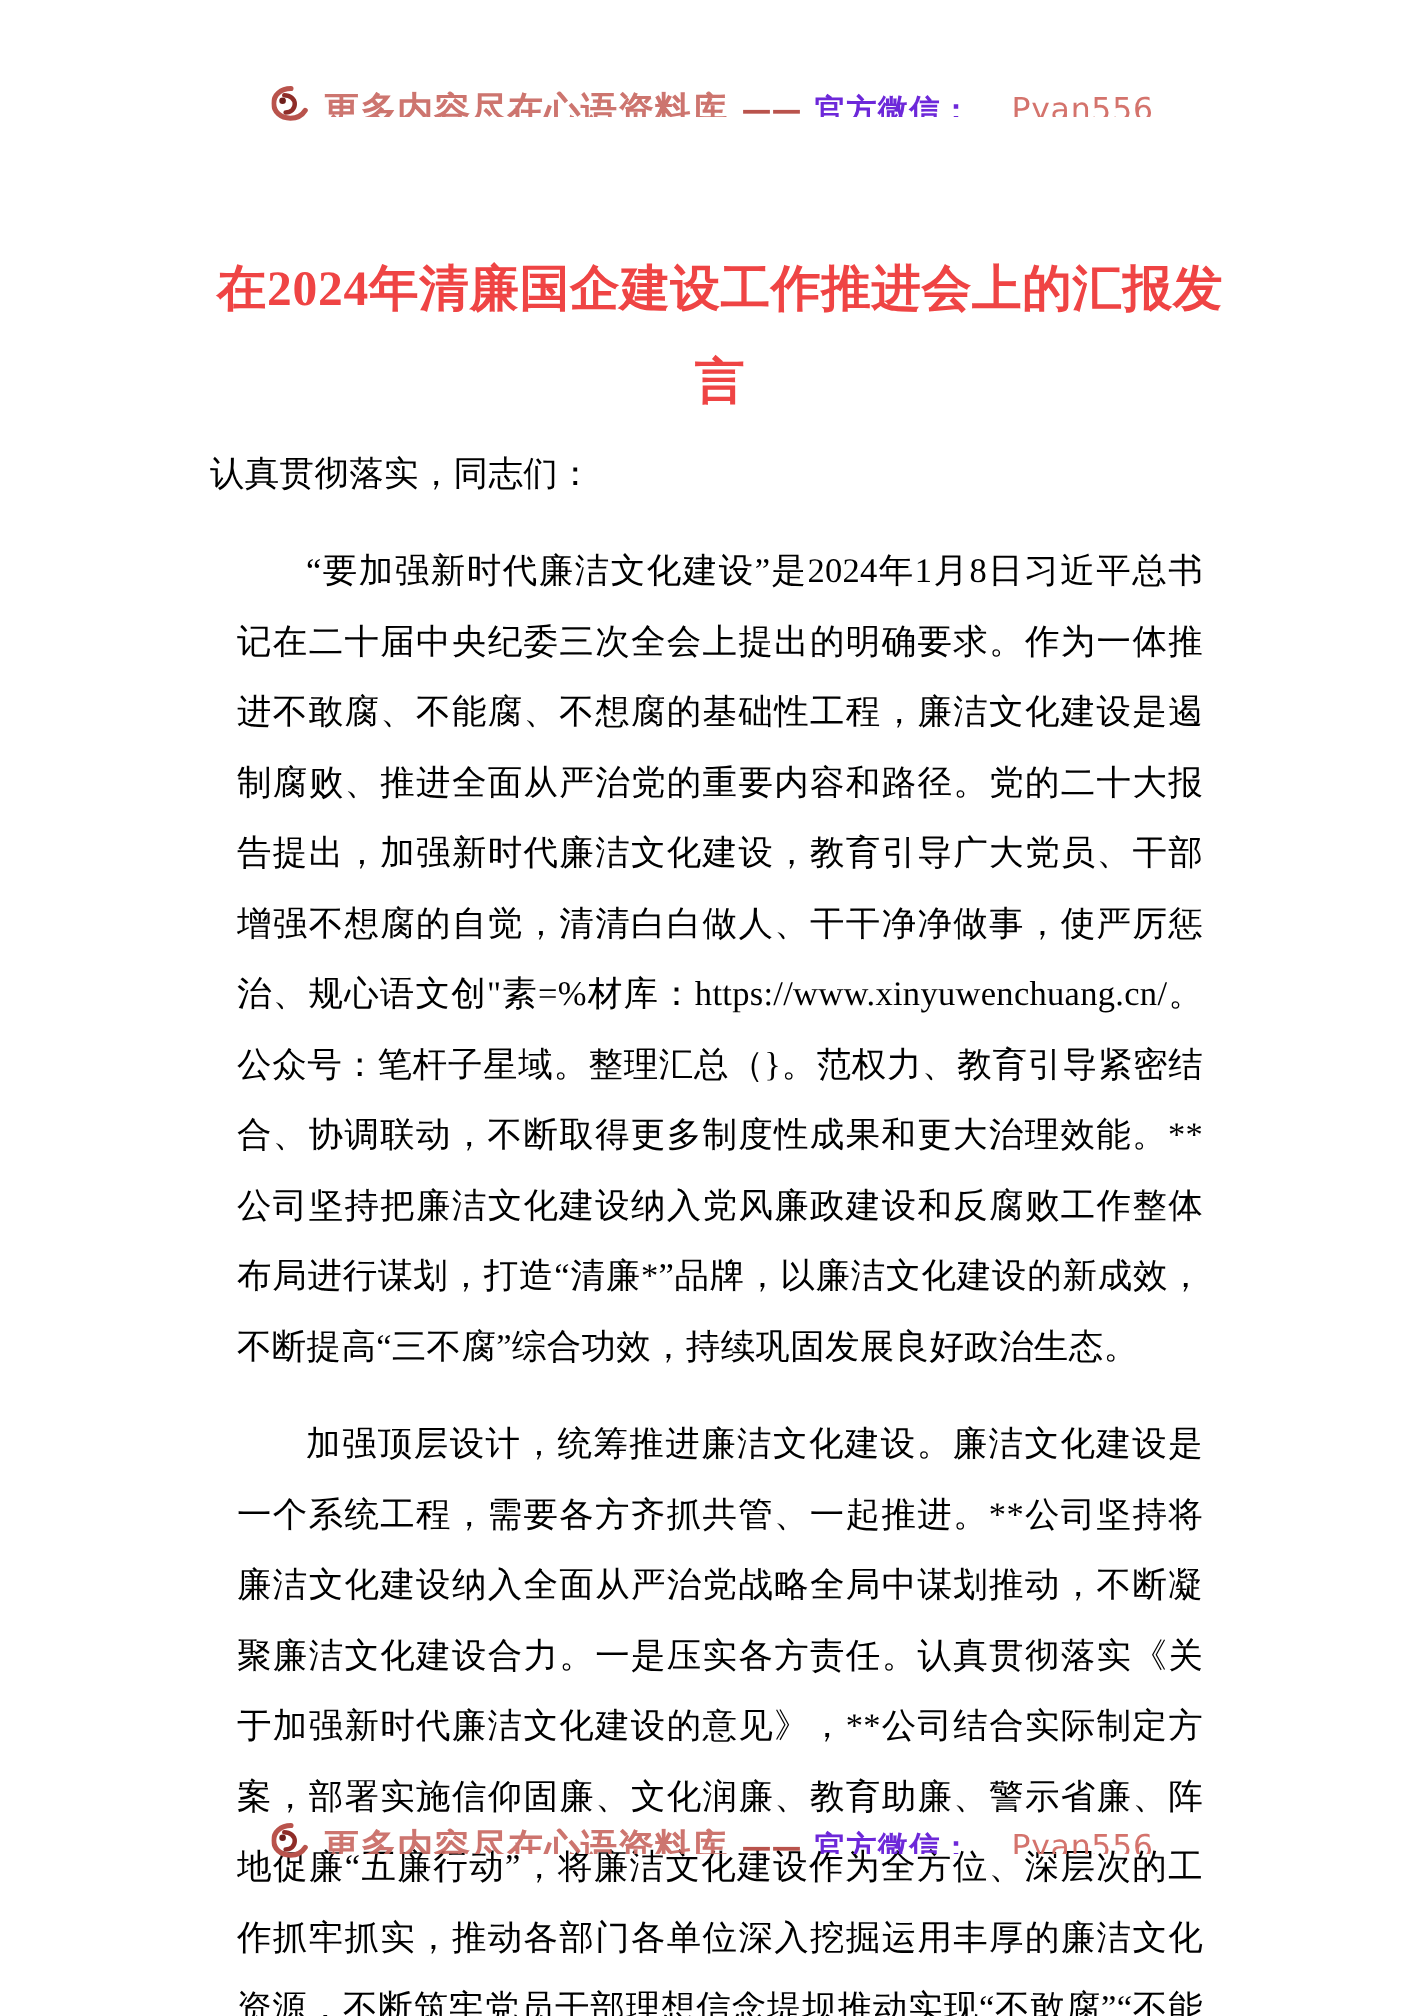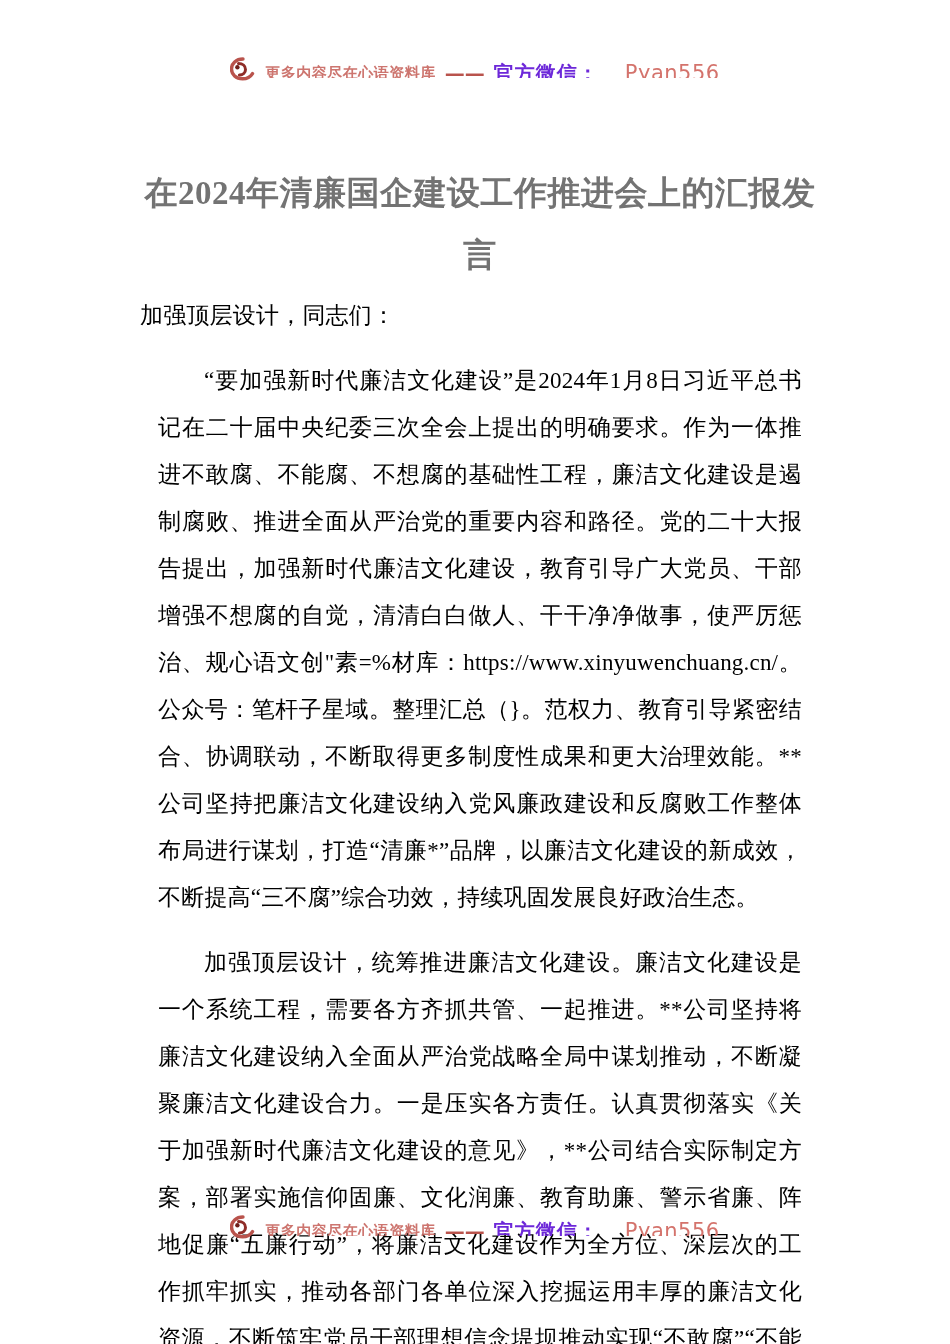--- a/index.html
+++ b/index.html
@@ -45,21 +45,21 @@
     position: relative;
     width: 26px;
     height: 24px;
     flex: 0 0 auto;
     display: inline-block;
   }
   .wm-logo svg { display: block; }
 
   .wm-text {
     font-family: "DejaVu Sans", "Liberation Sans", sans-serif;
-    font-size: 15px;
+    font-size: 24px;
     font-weight: 700;
     letter-spacing: 0.5px;
     color: #c96a63;
     line-height: 24px;
     opacity: 0.92;
   }
   .wm-dash {
     font-family: "DejaVu Sans", "Liberation Sans", sans-serif;
     font-size: 20px;
     font-weight: 700;
@@ -101,21 +101,21 @@
   }
 
   .doc-title {
     font-family: "Liberation Serif", "DejaVu Serif", serif;
     font-size: 33px;
     font-weight: 700;
     line-height: 62px;
     text-align: center;
     letter-spacing: 0.5px;
     margin: 0 0 6px 0;
-    color: #737373;
+    color: #ef4444;
   }
 
   .salutation {
     font-size: 23px;
     line-height: 47px;
     margin: 0;
     text-align: justify;
     text-align-last: left;
     letter-spacing: 0.2px;
   }
@@ -145,21 +145,21 @@
       </svg>
     </span>
     <span class="wm-clip"><span class="wm-text">更多内容尽在心语资料库</span></span>
     <span class="wm-clip"><span class="wm-dash">——</span></span>
     <span class="wm-clip"><span class="wm-text2">官方微信：</span></span>
     <span class="wm-clip"><span class="wm-handle">Pyan556</span></span>
   </div>
 
   <div class="doc">
     <h1 class="doc-title">在2024年清廉国企建设工作推进会上的汇报发言</h1>
-    <p class="salutation">加强顶层设计，同志们：</p>
+    <p class="salutation">认真贯彻落实，同志们：</p>
     <p class="para">“要加强新时代廉洁文化建设”是2024年1月8日习近平总书记在二十届中央纪委三次全会上提出的明确要求。作为一体推进不敢腐、不能腐、不想腐的基础性工程，廉洁文化建设是遏制腐败、推进全面从严治党的重要内容和路径。党的二十大报告提出，加强新时代廉洁文化建设，教育引导广大党员、干部增强不想腐的自觉，清清白白做人、干干净净做事，使严厉惩治、规心语文创"素=%材库：https://www.xinyuwenchuang.cn/。公众号：笔杆子星域。整理汇总（}。范权力、教育引导紧密结合、协调联动，不断取得更多制度性成果和更大治理效能。**公司坚持把廉洁文化建设纳入党风廉政建设和反腐败工作整体布局进行谋划，打造“清廉*”品牌，以廉洁文化建设的新成效，不断提高“三不腐”综合功效，持续巩固发展良好政治生态。</p>
     <p class="para">加强顶层设计，统筹推进廉洁文化建设。廉洁文化建设是一个系统工程，需要各方齐抓共管、一起推进。**公司坚持将廉洁文化建设纳入全面从严治党战略全局中谋划推动，不断凝聚廉洁文化建设合力。一是压实各方责任。认真贯彻落实《关于加强新时代廉洁文化建设的意见》，**公司结合实际制定方案，部署实施信仰固廉、文化润廉、教育助廉、警示省廉、阵地促廉“五廉行动”，将廉洁文化建设作为全方位、深层次的工作抓牢抓实，推动各部门各单位深入挖掘运用丰厚的廉洁文化资源，不断筑牢党员干部理想信念堤坝推动实现“不敢腐”“不能腐”到“不想腐”的升华。课题组问卷调查显示，有98.17%的调查对象认为，本企业的“五廉行动”在效果上是有效、实用的，这也充分表明统筹</p>
   </div>
 
   <div class="watermark watermark-bottom">
     <span class="wm-logo">
       <svg width="26" height="24" viewBox="0 0 26 24" aria-hidden="true">
         <path d="M13 2 C6 2 1.5 6.5 1.5 12 C1.5 17.5 6 21.8 12.6 21.8 C17 21.8 20.5 19.8 22.5 16.6" fill="none" stroke="#b9534c" stroke-width="3.4" stroke-linecap="round"></path>
         <path d="M8.5 6.5 C12.5 6.5 15.5 9 15.5 12.4 C15.5 15.6 13 18 9.4 18" fill="none" stroke="#8f2d28" stroke-width="3" stroke-linecap="round"></path>
         <circle cx="7.4" cy="10.2" r="2.2" fill="#6e1f1b"></circle>

